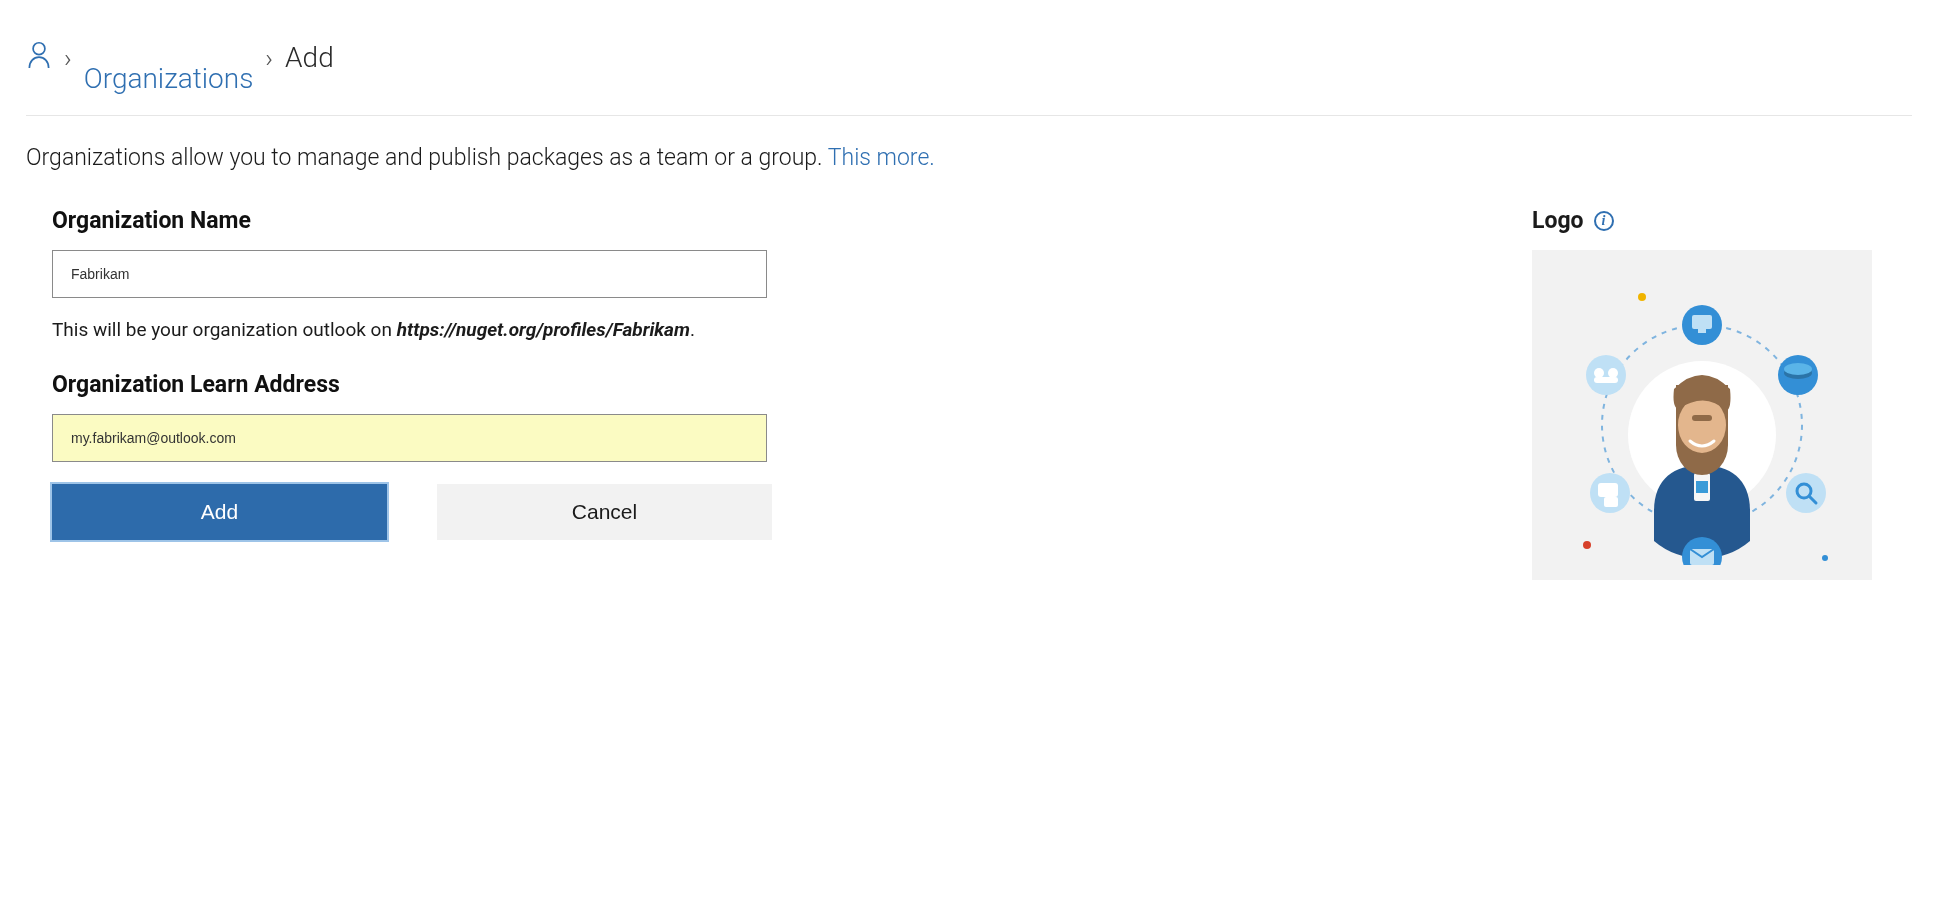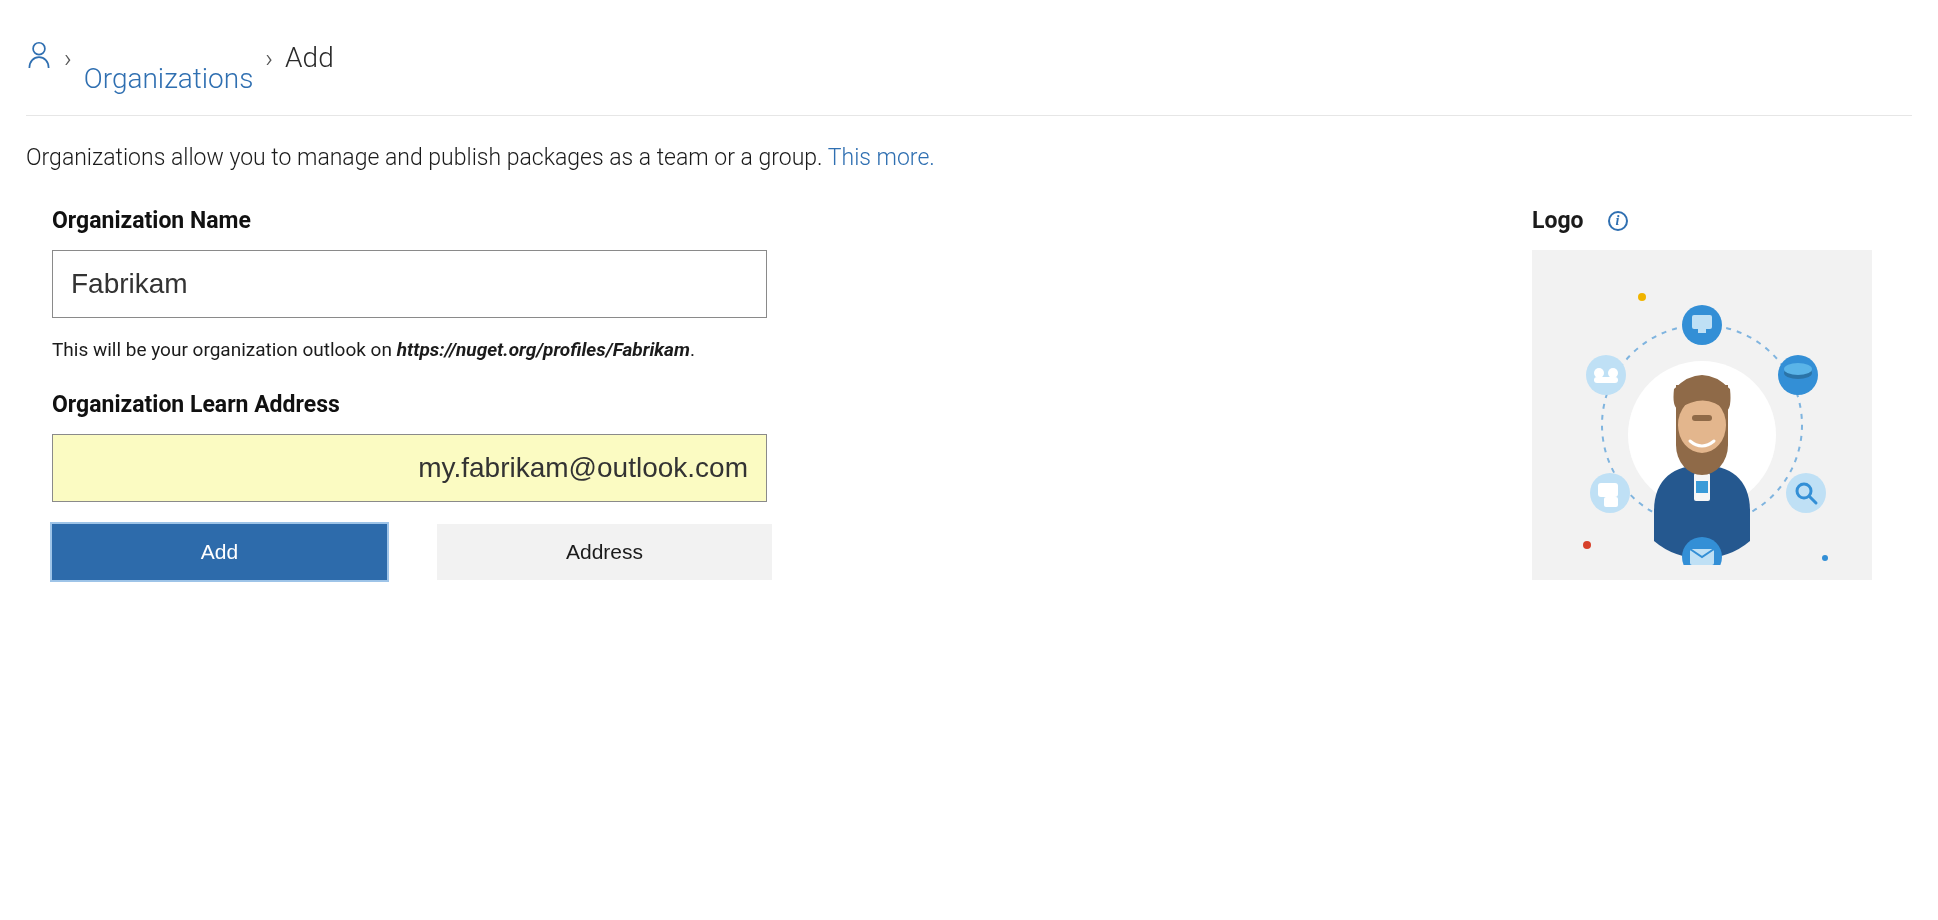--- a/index.html
+++ b/index.html
@@ -35,30 +35,30 @@
     .form-col { padding-left: 26px; flex: 0 0 760px; }
     .logo-col { flex: 0 0 auto; margin-left: auto; padding-right: 40px; }
     .field-label {
       font-size: 23px;
       font-weight: 700;
       color: #111;
       margin-bottom: 16px;
     }
     .text-input {
       width: 715px;
-      height: 68px;
+      height: 48px;
       border: 1px solid #8a8a8a;
-      font-size: 28px;
+      font-size: 14px;
       padding: 0 18px;
       background: #fff;
       color: #333;
       outline: none;
     }
     .text-input::placeholder { color: #7a7a7a; }
-    .text-input.highlight { background: #fbfbc2; text-align: right; }
+    .text-input.highlight { background: #fbfbc2; }
     .hint {
       font-size: 19px;
       color: #1b1b1b;
       margin-top: 20px;
       margin-bottom: 30px;
     }
     .hint em { font-style: italic; font-weight: bold; }
     .button-row { display: flex; gap: 50px; margin-top: 22px; }
     .btn {
       width: 335px;
@@ -71,21 +71,21 @@
       background: #2d6bab;
       color: #fff;
       box-shadow: 0 0 0 2px #9ec4e8;
     }
     .btn-secondary { background: #f2f2f2; color: #1b1b1b; }
     .logo-label {
       font-size: 23px;
       font-weight: 700;
       display: flex;
       align-items: center;
-      gap: 24px;
+      gap: 10px;
       margin-bottom: 16px;
     }
     .info-icon {
       width: 20px; height: 20px;
       border: 2px solid #2f6fb1;
       border-radius: 50%;
       color: #2f6fb1;
       font-family: "Times New Roman", serif;
       font-style: italic;
       font-size: 14px;
@@ -129,21 +129,21 @@
     <input type="text" class="text-input" value="Fabrikam" style="">
     <p class="hint">
       <span>This will be your organization outlook on </span><em>https://nuget.org/profiles/Fabrikam</em><span>.</span>
     </p>
 
     <div class="field-label">Organization Learn Address</div>
     <input type="text" class="text-input highlight" value="my.fabrikam@outlook.com" style="">
 
     <div class="button-row">
       <button class="btn btn-primary">Add</button>
-      <button class="btn btn-secondary">Address</button>
+      <button class="btn btn-secondary">Cancel</button>
     </div>
   </div>
 
   <div class="logo-col">
     <div class="logo-label">
       <span>Logo</span>
       <span class="info-icon">i</span>
     </div>
     <div class="logo-box">
       <svg width="300" height="300" viewBox="0 0 300 300">

